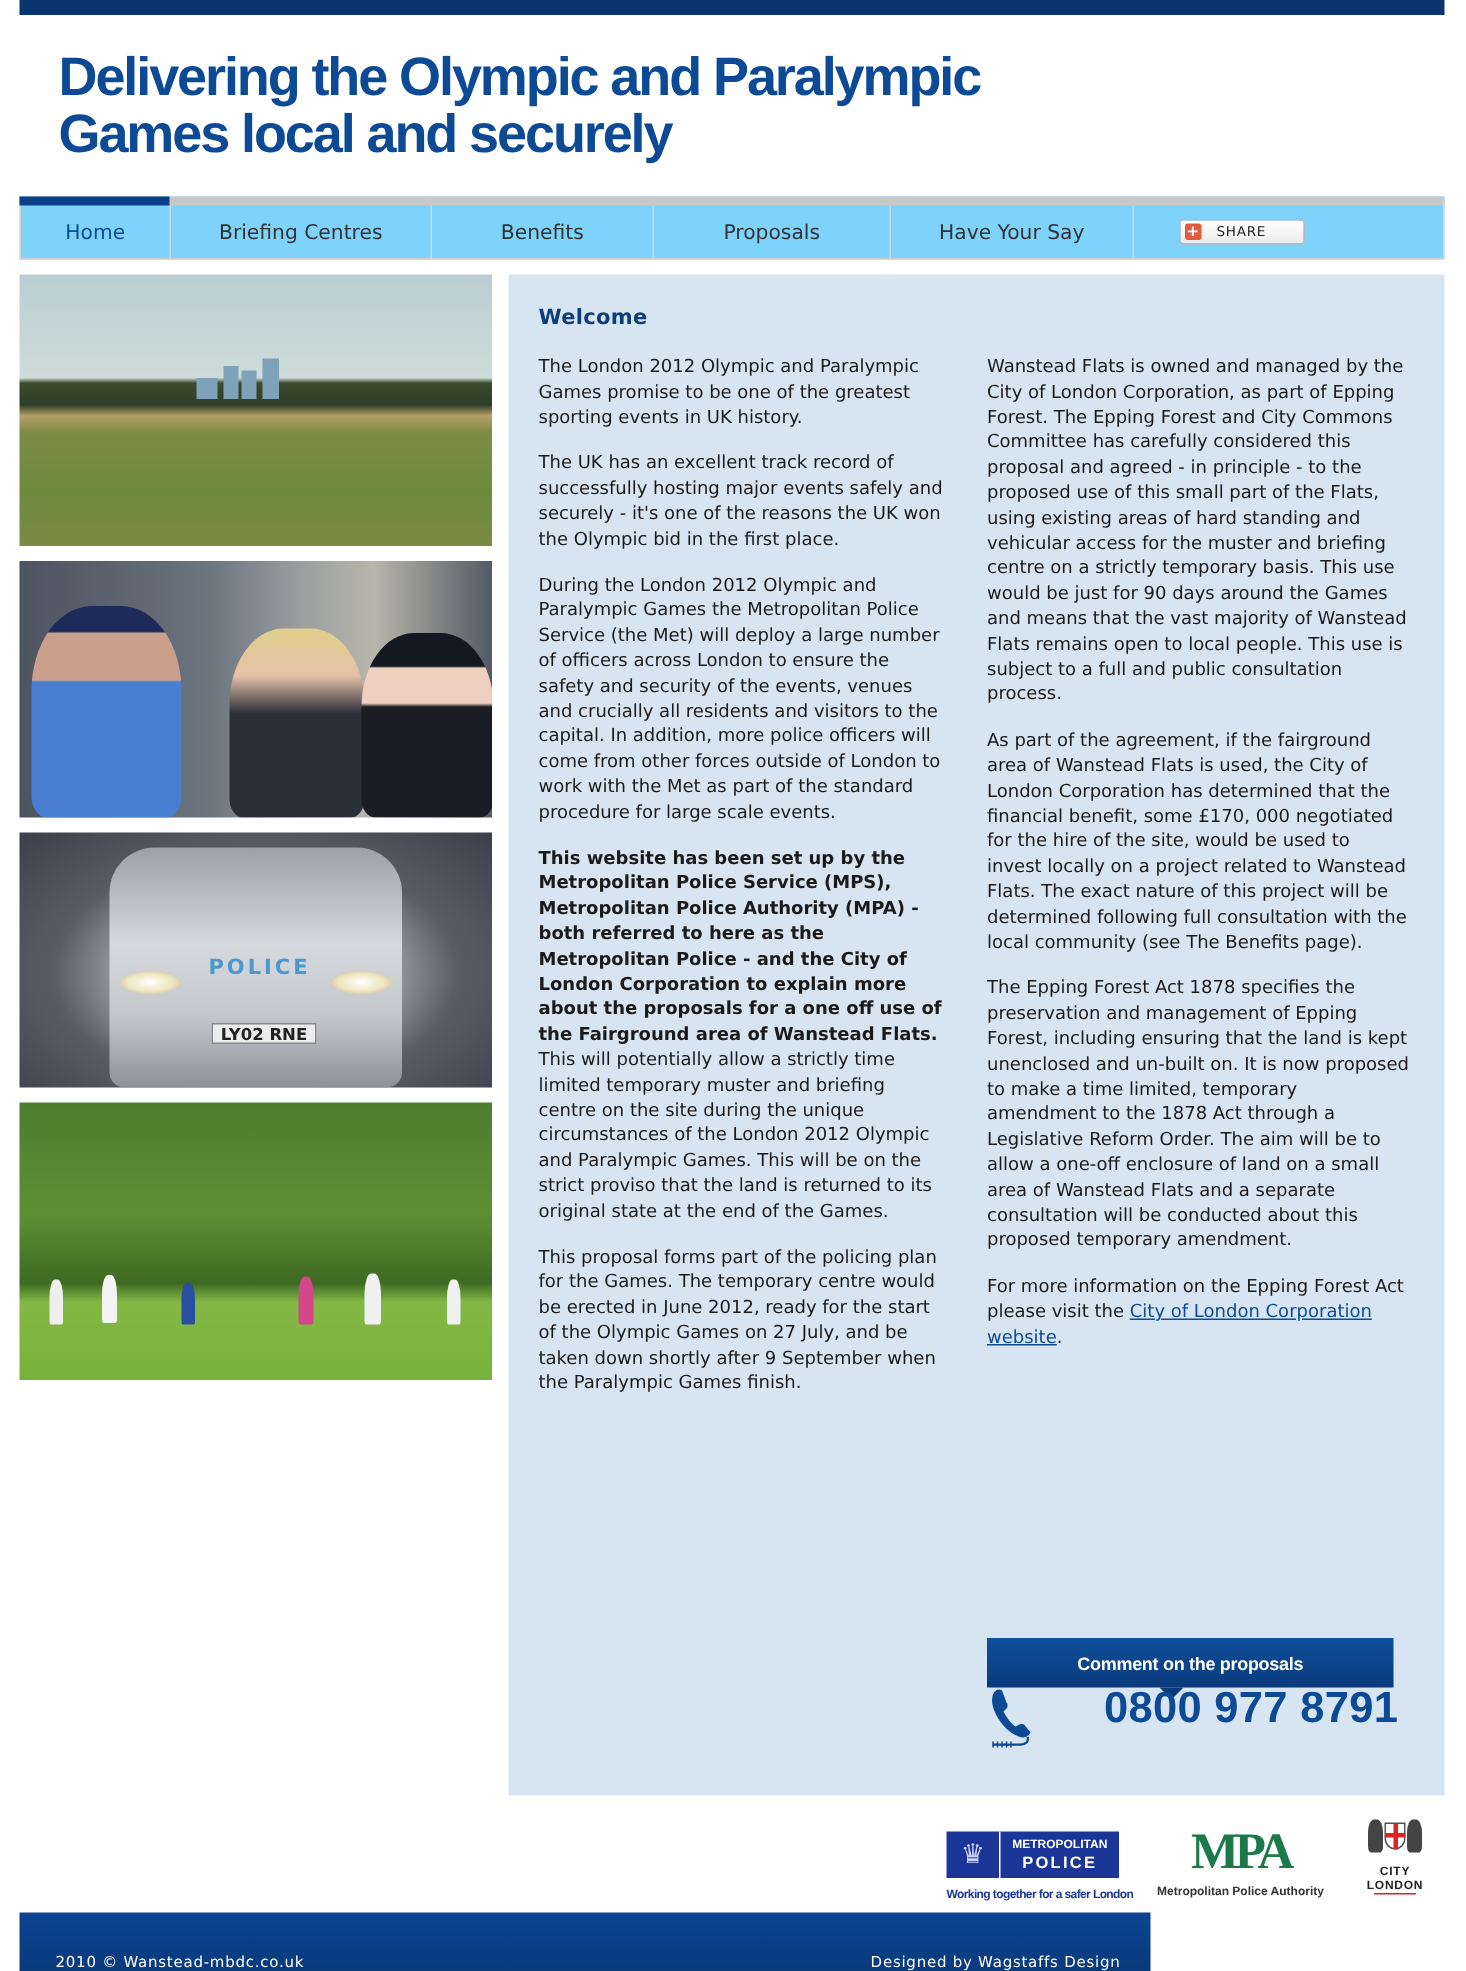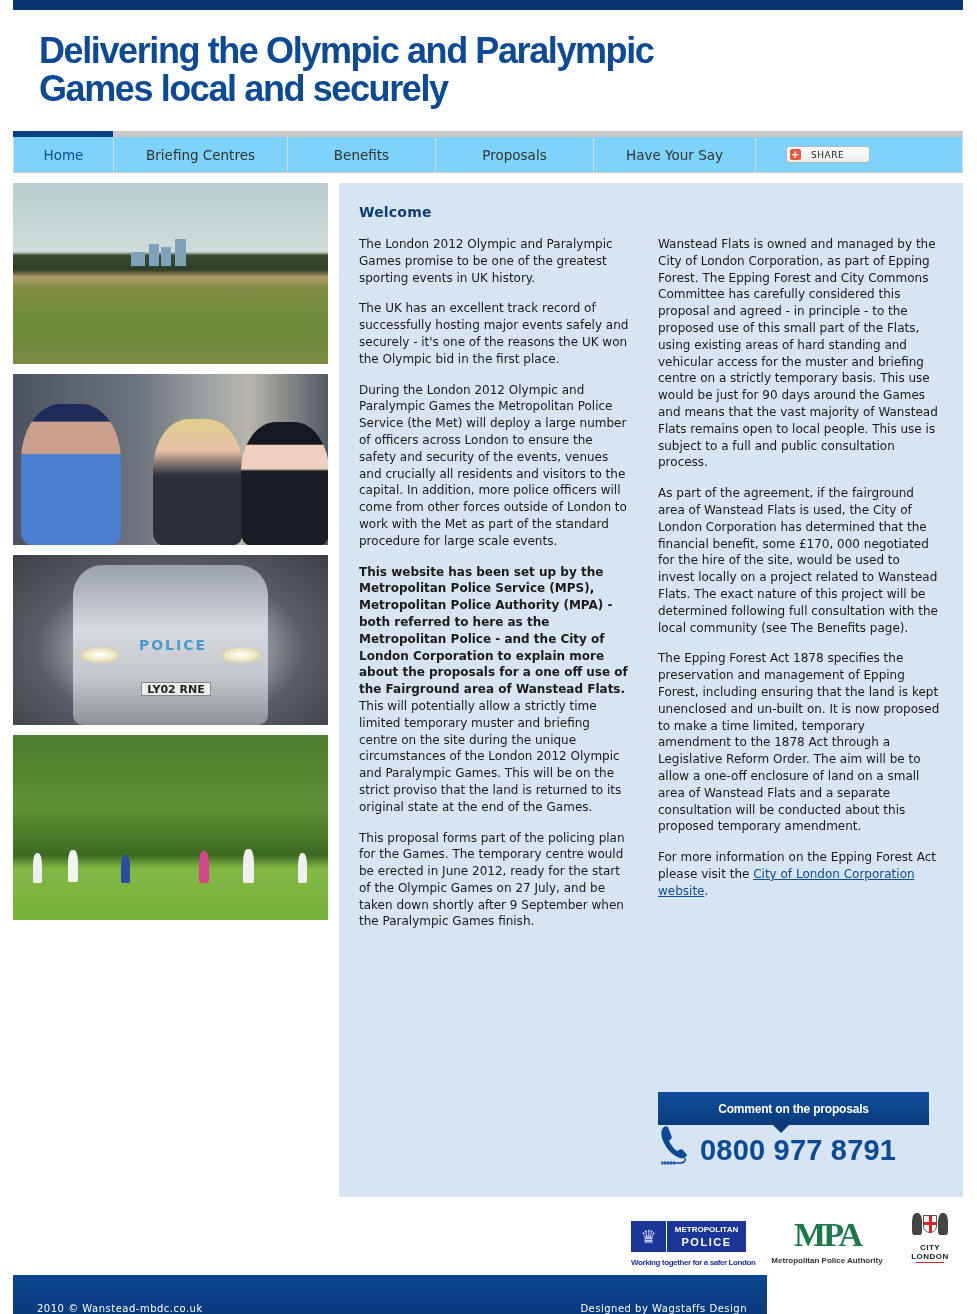--- a/index.html
+++ b/index.html
@@ -46,21 +46,21 @@
   .welcome { position: absolute; left: 20px; top: 21px; font-size: 14px; font-weight: bold; color: #0e3e78; letter-spacing: 0.2px; }
   .col p { margin-bottom: 14px; }
   .col b { font-weight: bold; }
   .link { color: #0e4c93; text-decoration: underline; cursor: pointer; }
 
   .comment-btn { position: absolute; left: 319px; top: 861px; width: 271px; height: 33px; background: linear-gradient(#0f4f9c, #0a3a7a);
     color: #fff; font-family: "Liberation Sans", sans-serif; font-weight: bold; font-size: 12px; letter-spacing: -0.2px;
     display: flex; align-items: center; justify-content: center; cursor: pointer; margin-top: 48px; }
   .comment-btn::after { content: ""; position: absolute; left: 115px; bottom: -8px; border-left: 8px solid transparent; border-right: 8px solid transparent; border-top: 8px solid #0a3a7a; }
 
-  .phone { position: absolute; left: 319px; top: 940px; display: flex; align-items: flex-end; }
+  .phone { position: absolute; left: 319px; top: 940px; display: flex; align-items: flex-start; gap: 36px; }
   .phone-icon { width: 36px; height: 44px; margin-right: 6px; }
   .phone-number { font-family: "Liberation Sans", sans-serif; font-weight: bold; font-size: 29px; color: #0c4a96; letter-spacing: 0.2px; }
   .logo-met { position: absolute; left: 631px; top: 1221px; width: 115px; height: 46px; }
   .met-box { width: 115px; height: 31px; background: #1c3698; display: flex; }
   .met-crest { width: 36px; height: 31px; border-right: 1px solid #fff; display: flex; align-items: center; justify-content: center; color: #c9d3ff; font-size: 18px; }
   .met-text { flex: 1; color: #fff; font-family: "Liberation Sans", sans-serif; font-weight: bold; text-align: center; line-height: 12px; padding-top: 3px; }
   .met-text .l1 { font-size: 8px; display: block; }
   .met-text .l2 { font-size: 11px; letter-spacing: 1.5px; display: block; }
   .met-tag { font-family: "Liberation Sans", sans-serif; font-size: 8px; color: #1c3698; font-weight: bold; letter-spacing: -0.4px; margin-top: 6px; white-space: nowrap; }
   .logo-mpa { position: absolute; left: 767px; top: 1218px; width: 120px; text-align: center; }

